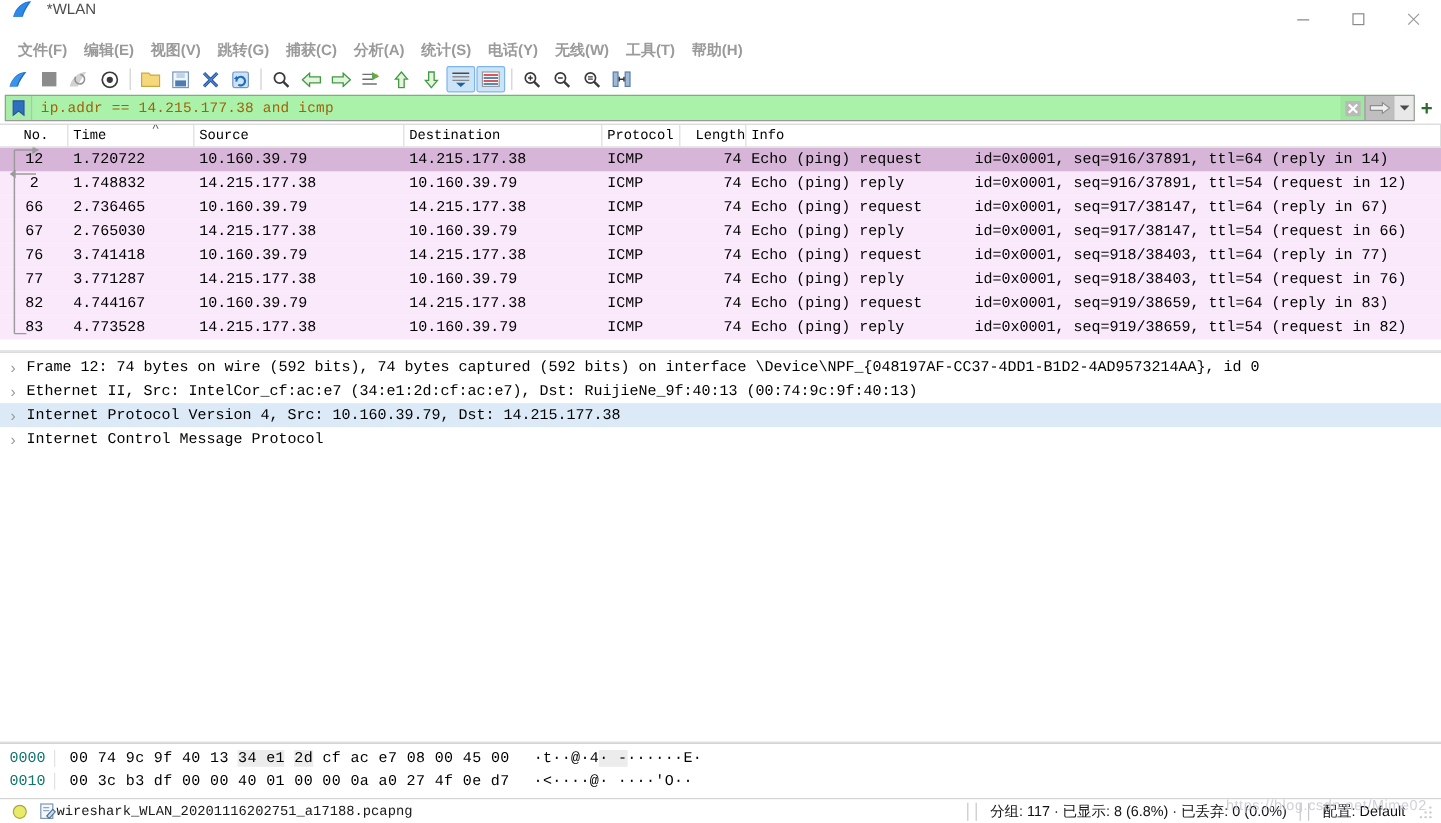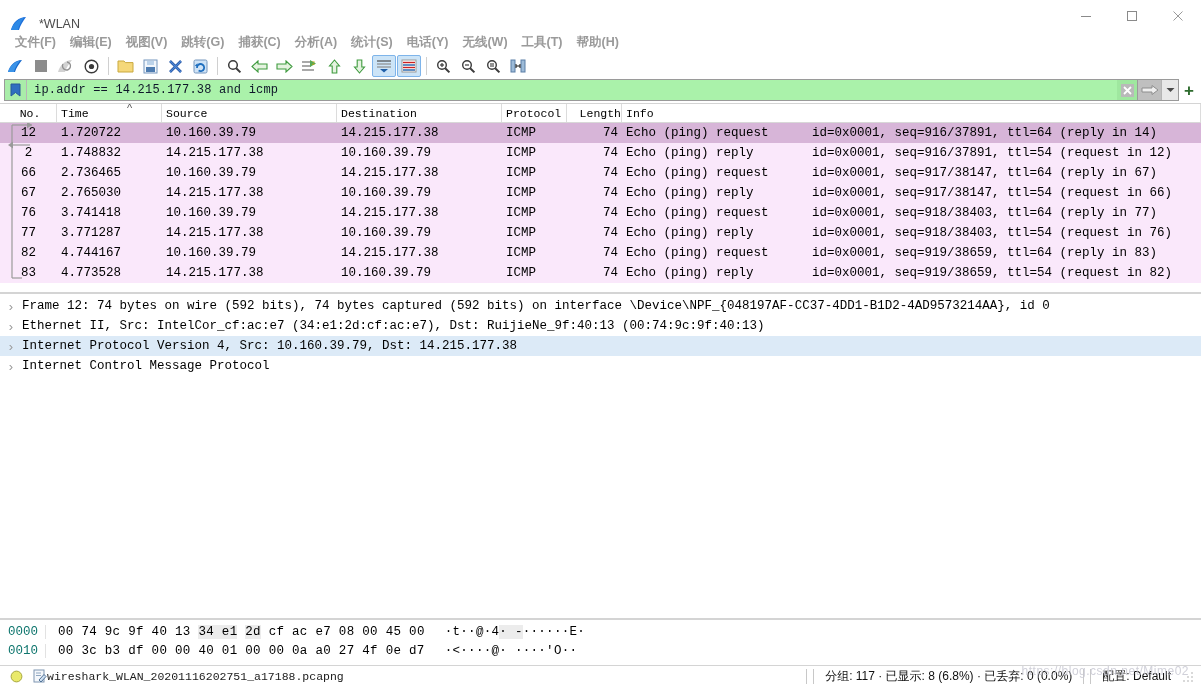--- a/index.html
+++ b/index.html
@@ -13,21 +13,21 @@
   #app {
     width: 1201px; height: 686px;
     position: relative;
     display: flex; flex-direction: column;
     background: #ffffff;
   }
 
   
   .titlebar {
     height: 32px; min-height: 32px;
-    display: flex; align-items: flex-end;
+    display: flex; align-items: flex-start;
     background: #ffffff;
     border-bottom: none;
     position: relative;
   }
   .title-left { display: flex; align-items: center; padding-left: 10px; }
   .shark-icon { width: 20px; height: 16px; position: relative; margin-right: 9px; }
   .shark-icon svg { display: block; }
   .title-text {
     font-size: 12.5px; color: #4c4c4c;
     font-family: "Liberation Sans", sans-serif;
@@ -102,21 +102,21 @@
     display: flex; align-items: center; justify-content: center;
     border-right: 1px solid #b6b6b6;
   }
   .filter-input {
     flex: 1;
     background: #aaf2aa;
     border: none;
     outline: none;
     font-family: "Liberation Mono", monospace;
     font-size: 12px;
-    color: #0f172a;
+    color: #a16207;
     padding-left: 7px;
     letter-spacing: 0.2px;
   }
   .filter-clear {
     width: 20px; background: #9fe79f;
     display: flex; align-items: center; justify-content: center;
   }
   .filter-apply {
     width: 24px; background: #bfbfbf;
     display: flex; align-items: center; justify-content: center;

